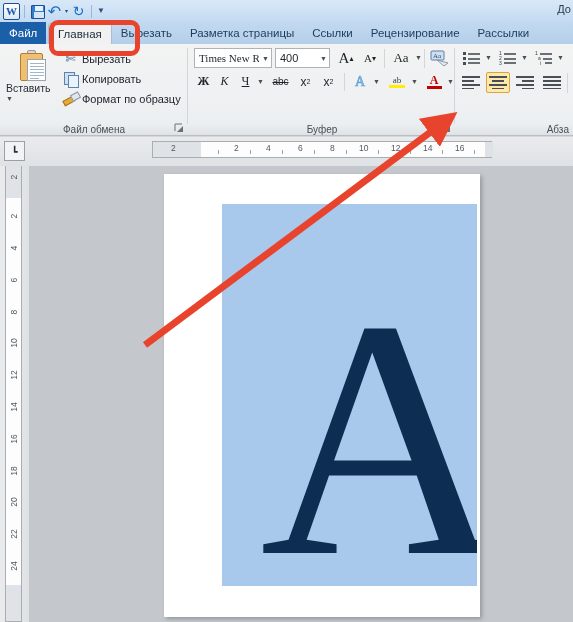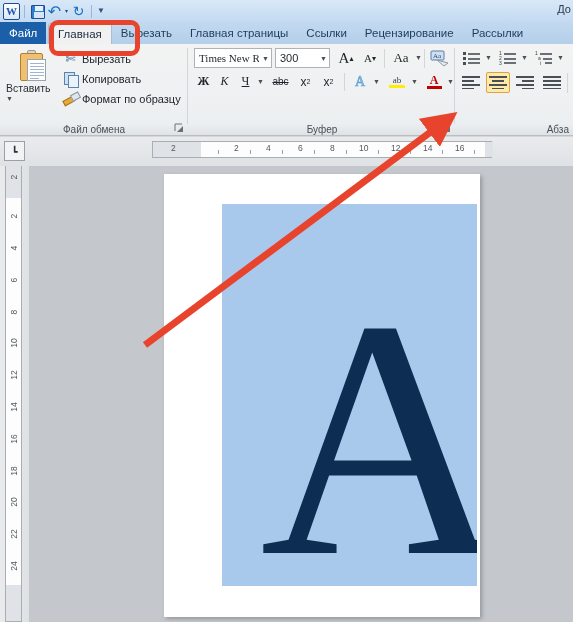--- a/index.html
+++ b/index.html
@@ -216,21 +216,21 @@
       <div class="qmore">▼</div>
     </div>
     <div class="doc-title">До</div>
   </div>
 
   <div class="tabstrip">
     <div class="tab-file">Файл</div>
     <div class="tabs">
       <div class="tab active">Главная</div>
       <div class="tab">Вырезать</div>
-      <div class="tab">Главная страницы</div>
+      <div class="tab">Разметка страницы</div>
       <div class="tab">Ссылки</div>
       <div class="tab">Рецензирование</div>
       <div class="tab">Рассылки</div>
     </div>
   </div>
 
   <div class="ribbon">
 
     <div class="group" id="g-clip">
       <div class="paste-btn">
@@ -272,21 +272,21 @@
       </div>
       <div class="group-sep" style="right:0"></div>
     </div>
 
     <div class="group" id="g-font">
       <div class="fcombo" id="fontname">
         <span class="val" title="Шрифт">Times New Rc</span>
         <span class="car">▼</span>
       </div>
       <div class="fcombo" id="fontsize">
-        <span class="val" title="Размер">300</span>
+        <span class="val" title="Размер">400</span>
         <span class="car">▼</span>
       </div>
 
       <div class="rbtn serif" style="left:146px;top:4px;width:22px;height:20px;font-size:15px">
         <span>A</span>
           <sup style="font-size:8px">▴</sup>
       </div>
       <div class="rbtn serif" style="left:170px;top:4px;width:22px;height:20px;font-size:11px">
         <span>A</span>
           <sup style="font-size:8px">▾</sup>

